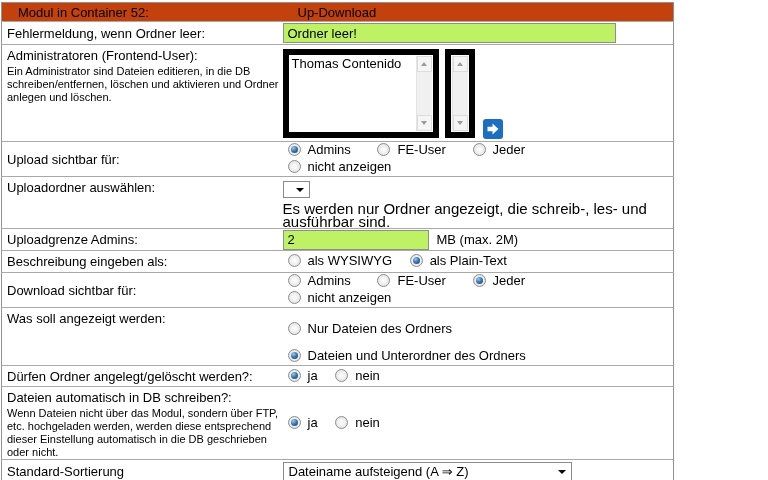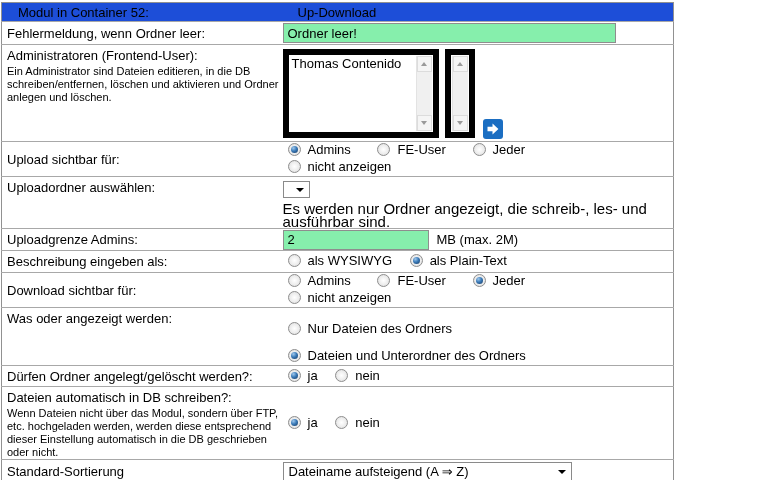--- a/index.html
+++ b/index.html
@@ -2,27 +2,27 @@
 <html><head>
 <meta charset="utf-8">
 <style>
   html,body{margin:0;padding:0;background:#fff;}
   body{width:768px;height:480px;overflow:hidden;font-family:"Liberation Sans",sans-serif;font-size:13px;color:#000;}
   table.cfg{border-collapse:collapse;table-layout:fixed;width:672px;margin:2px 0 0 1px;border:1px solid #919191;}
   td{border-bottom:1px solid #a8a8a8;vertical-align:middle;padding:0;}
   td.lbl{padding-left:5px;}
   td.fld{padding-left:1px;}
   td.top{vertical-align:top;padding-top:3px;}
-  tr.hdr td{background:#1d4ed8;height:18px;padding-left:16px;}
+  tr.hdr td{background:#c2410c;height:18px;padding-left:16px;}
   td.hdr-right{padding-left:64px;}
   .flabel{font-size:13px;line-height:15px;}
   .fdesc{font-size:11px;line-height:13px;margin-top:2px;padding-right:2px;}
   .hint{font-size:15px;line-height:13px;margin-top:4px;max-width:388px;}
   
-  input.ti{box-sizing:border-box;height:20px;border:1px solid #8e8e8e;font-family:"Liberation Sans",sans-serif;font-size:13px;padding:1px 4px;margin:0;background:#86efac;}
+  input.ti{box-sizing:border-box;height:20px;border:1px solid #8e8e8e;font-family:"Liberation Sans",sans-serif;font-size:13px;padding:1px 4px;margin:0;background:#bef264;}
   .w-lg{width:333px;}
   .w-sm{width:146px;height:19px;}
   .suffix{margin-left:8px;}
   
   .rpair{display:inline-flex;align-items:center;margin-left:5px;}
   .rpair .rlabel{margin-left:7px;}
   .gap-lg .rpair{margin-right:18px;}
   .gap-md .rpair{margin-right:9px;}
   .radio{box-sizing:border-box;width:13px;height:13px;border-radius:50%;border:1px solid #8f8f8f;background:radial-gradient(circle,#ffffff 0%,#ededed 55%,#d2d2d2 100%);display:inline-block;position:relative;flex:0 0 auto;}
   .radio.checked::after{content:"";position:absolute;left:2px;top:2px;width:7px;height:7px;border-radius:50%;background:radial-gradient(circle at 35% 30%,#9fc8ec 0%,#3a7ab8 45%,#17375e 100%);}
@@ -177,21 +177,21 @@
             <span class="rlabel">Jeder</span>
           </span>
       <span class="rpair">
             <span class="radio"></span>
             <span class="rlabel">nicht anzeigen</span>
           </span>
     </td>
   </tr>
 
   <tr class="h39">
-    <td class="lbl top"><span>Was oder angezeigt werden:</span></td>
+    <td class="lbl top"><span>Was soll angezeigt werden:</span></td>
     <td class="fld top">
       <div class="rline">
             <span class="rpair">
               <span class="radio"></span>
               <span class="rlabel">Nur Dateien des Ordners</span>
             </span>
           </div>
       <div class="rline">
             <span class="rpair">
               <span class="radio checked"></span>

